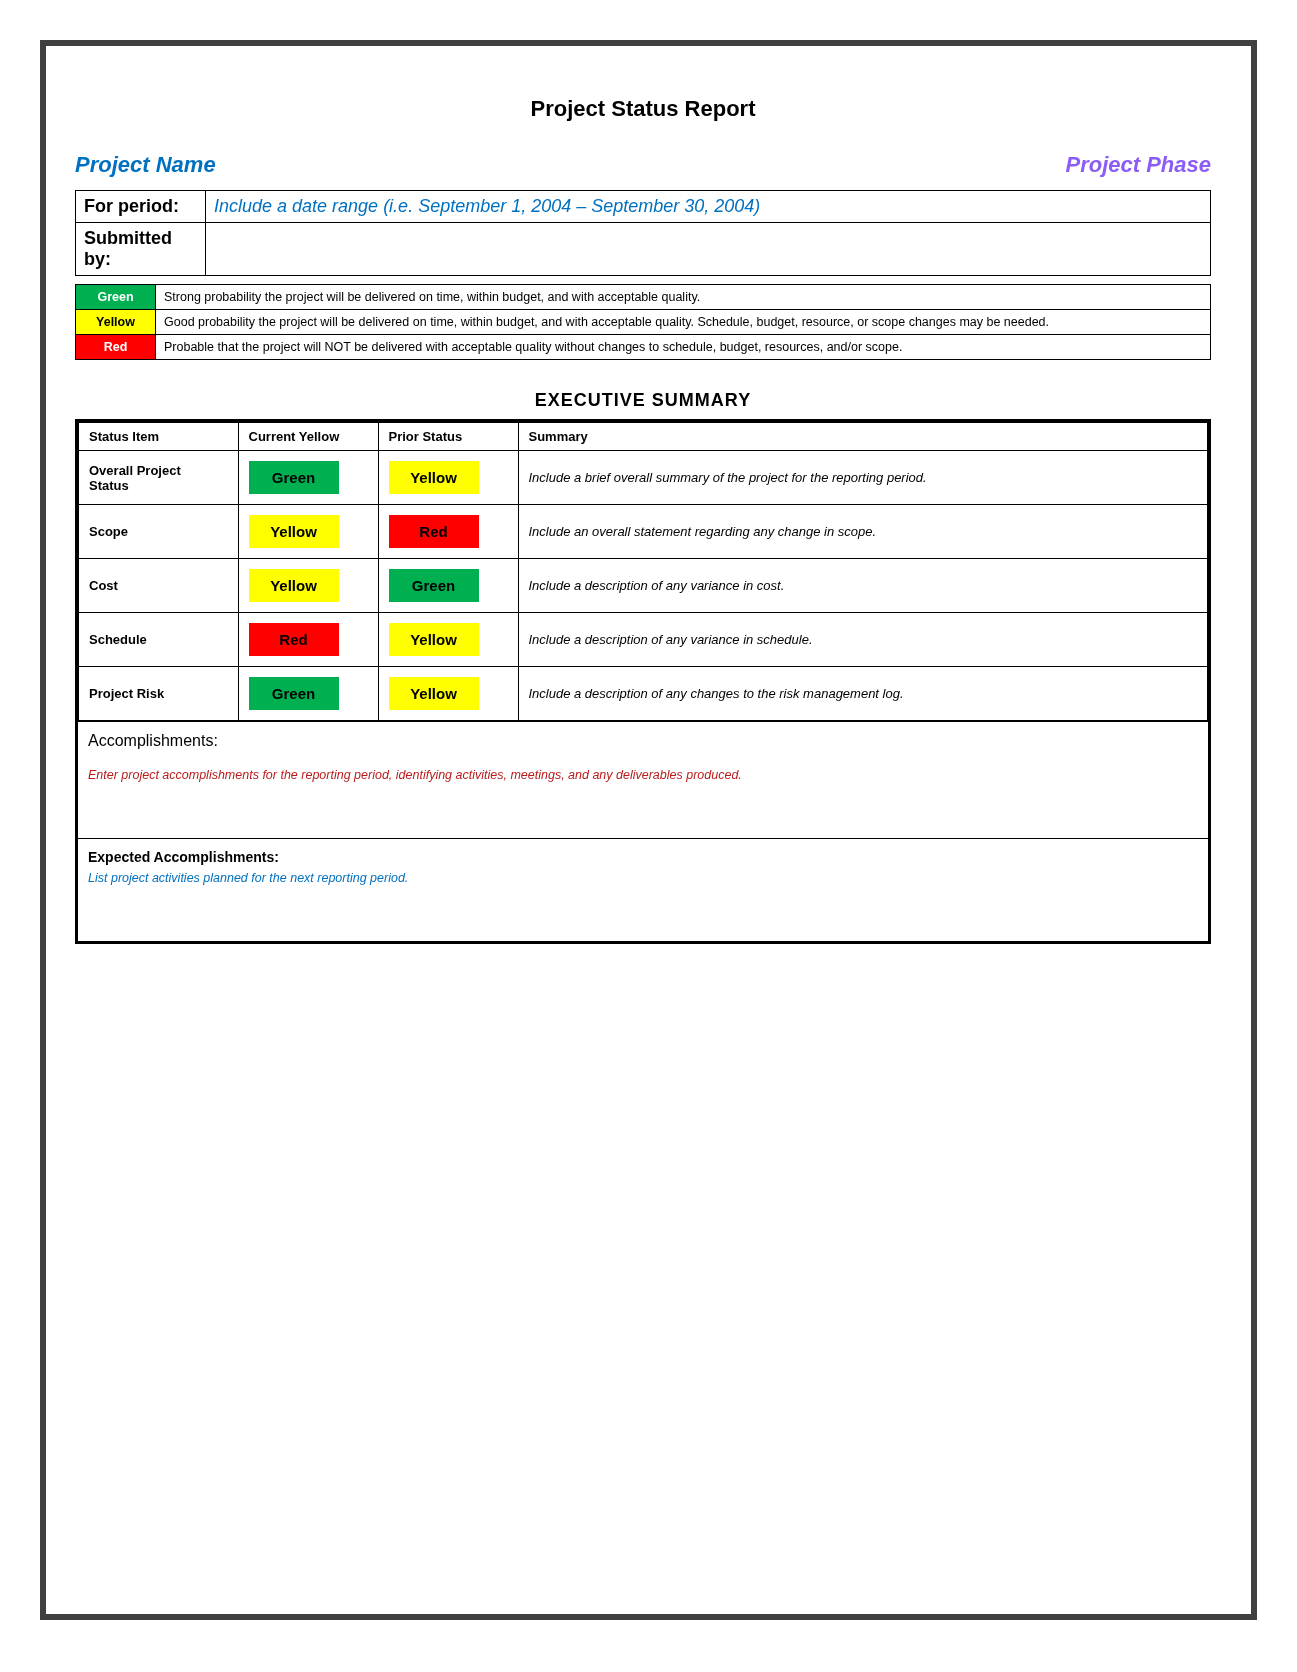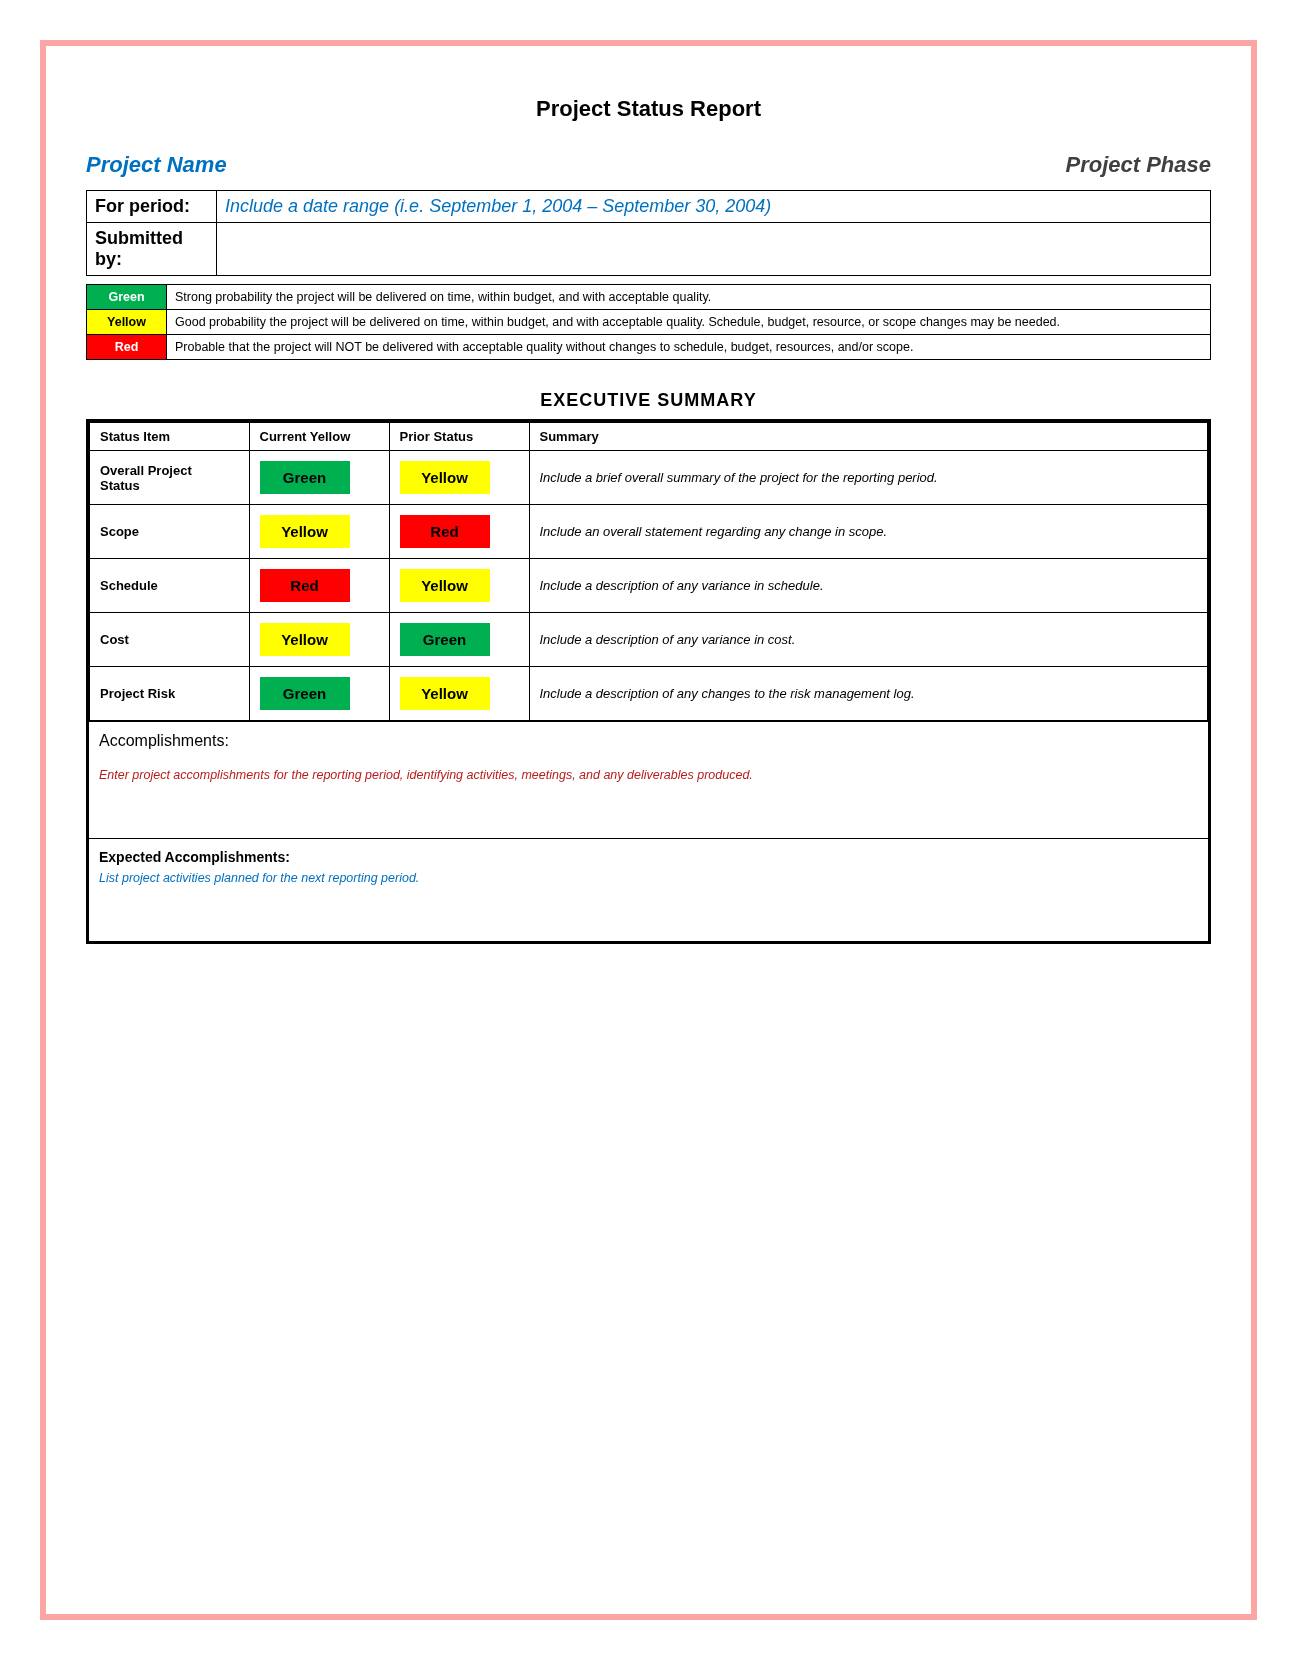--- a/index.html
+++ b/index.html
@@ -10,23 +10,23 @@
 
     body {
       background: #fff;
       font-family: Arial, sans-serif;
       width: 1297px;
       min-height: 1672px;
       padding: 0;
     }
 
     .outer-border {
-      border: 6px solid #fca5a5;
+      border: 6px solid #404040;
       margin: 40px;
-      padding: 30px 40px 50px 40px;
+      padding: 30px 40px 50px 29px;
       min-height: 1580px;
       background: #fff;
     }
 
     .page-title {
       text-align: center;
       font-size: 22px;
       font-weight: bold;
       color: #000;
       margin-bottom: 30px;
@@ -44,21 +44,21 @@
       font-size: 22px;
       font-weight: bold;
       font-style: italic;
       color: #0070C0;
     }
 
     .project-phase-label {
       font-size: 22px;
       font-weight: bold;
       font-style: italic;
-      color: #404040;
+      color: #8b5cf6;
     }
 
     .info-table {
       width: 100%;
       border-collapse: collapse;
       border: 1px solid #000;
       margin-bottom: 8px;
     }
 
     .info-table td {
@@ -311,38 +311,38 @@
       <td class="status-item-cell">Scope</td>
       <td class="current-status-cell">
         <span class="status-badge badge-yellow">Yellow</span>
       </td>
       <td class="prior-status-cell">
         <span class="status-badge badge-red">Red</span>
       </td>
       <td class="summary-cell">Include an overall statement regarding any change in scope.</td>
     </tr>
           <tr>
+      <td class="status-item-cell">Cost</td>
+      <td class="current-status-cell">
+        <span class="status-badge badge-yellow">Yellow</span>
+      </td>
+      <td class="prior-status-cell">
+        <span class="status-badge badge-green">Green</span>
+      </td>
+      <td class="summary-cell">Include a description of any variance in cost.</td>
+    </tr>
+          <tr>
       <td class="status-item-cell">Schedule</td>
       <td class="current-status-cell">
         <span class="status-badge badge-red">Red</span>
       </td>
       <td class="prior-status-cell">
         <span class="status-badge badge-yellow">Yellow</span>
       </td>
       <td class="summary-cell">Include a description of any variance in schedule.</td>
-    </tr>
-          <tr>
-      <td class="status-item-cell">Cost</td>
-      <td class="current-status-cell">
-        <span class="status-badge badge-yellow">Yellow</span>
-      </td>
-      <td class="prior-status-cell">
-        <span class="status-badge badge-green">Green</span>
-      </td>
-      <td class="summary-cell">Include a description of any variance in cost.</td>
     </tr>
           <tr>
       <td class="status-item-cell">Project Risk</td>
       <td class="current-status-cell">
         <span class="status-badge badge-green">Green</span>
       </td>
       <td class="prior-status-cell">
         <span class="status-badge badge-yellow">Yellow</span>
       </td>
       <td class="summary-cell">Include a description of any changes to the risk management log.</td>

